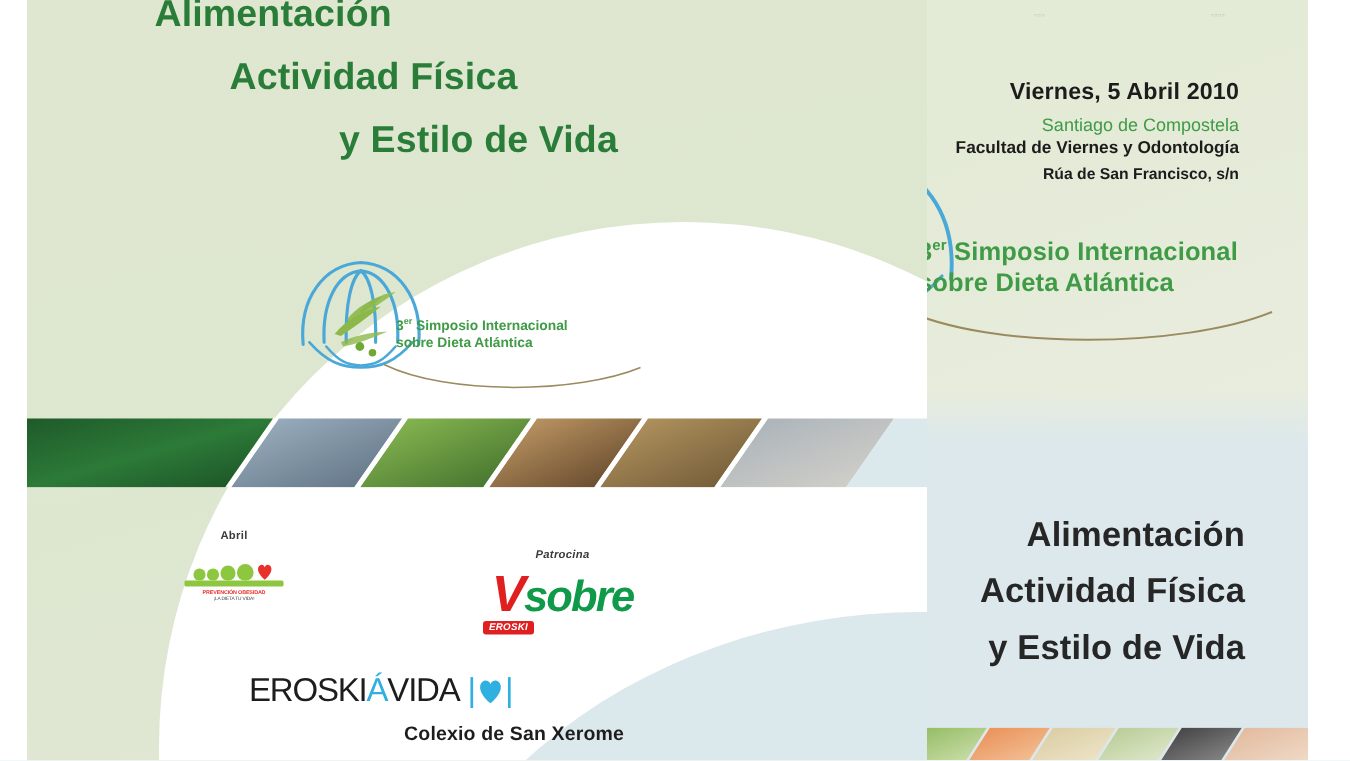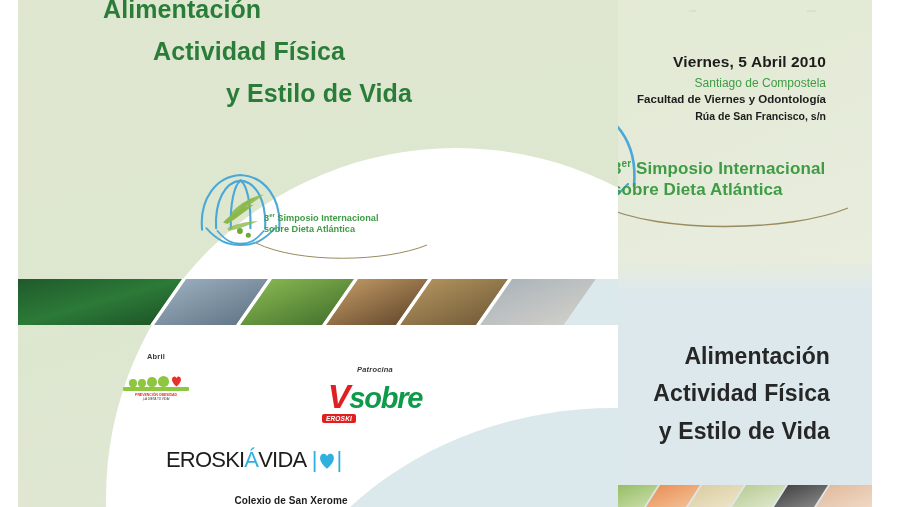--- a/index.html
+++ b/index.html
@@ -128,21 +128,21 @@
   .vg-word{font-size:29px;font-weight:bold;color:#0f9a4a;letter-spacing:-1.2px;line-height:1;position:relative;display:inline-block;}
   .vg-v{color:#e02020;font-size:34px;}
   .eroski{display:inline-block;background:#e02020;color:#fff;font-size:6.5px;font-weight:bold;
     padding:1px 4px;border-radius:2px;letter-spacing:.2px;position:relative;top:-6px;left:-36px;}
 
   .fund{position:absolute;left:148px;top:96px;width:250px;}
   .fund-1{font-size:12.5px;color:#2fb0e0;letter-spacing:-.2px;line-height:1;padding-left:8px;}
   .fund-2{font-size:22px;font-weight:300;color:#1d1d1d;letter-spacing:-.8px;line-height:1.05;white-space:nowrap;}
   .fund-2 .acc{color:#2fb0e0;}
   .fund-2 .bar{color:#2fb0e0;font-weight:300;}
-  .fund-colexio{font-size:10px;font-weight:bold;color:#1d1d1d;text-align:center;margin-top:24px;letter-spacing:.1px;}
+  .fund-colexio{font-size:13px;font-weight:bold;color:#1d1d1d;text-align:right;margin-top:10px;letter-spacing:.1px;}
 
   .clip-right{position:absolute;right:0;top:0;width:28px;height:507px;background:#ffffff;}
   .clip-left{position:absolute;left:0;top:0;width:18px;height:507px;background:#ffffff;}
 </style>
 </head>
 <body>
 
 <div class="stage">
 
   <div class="poster-back">

